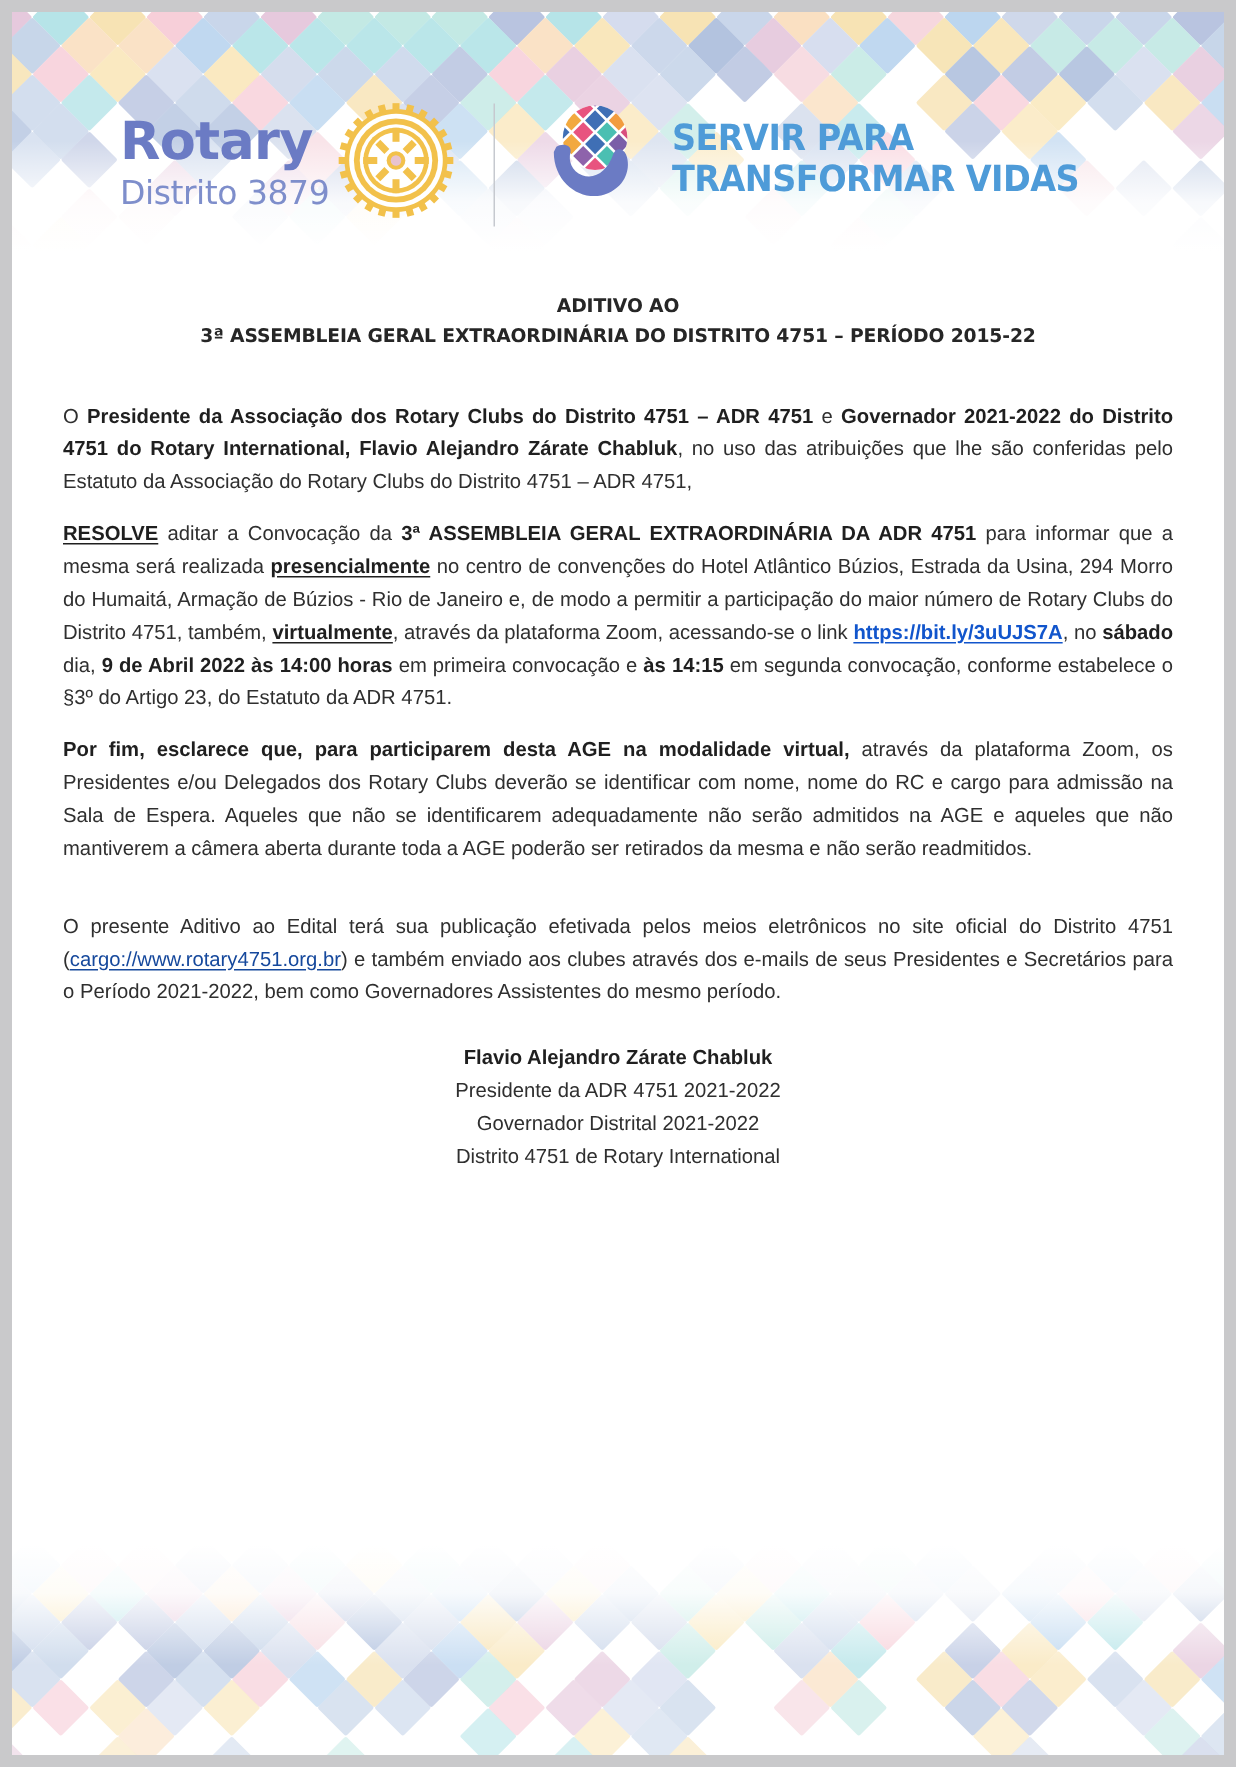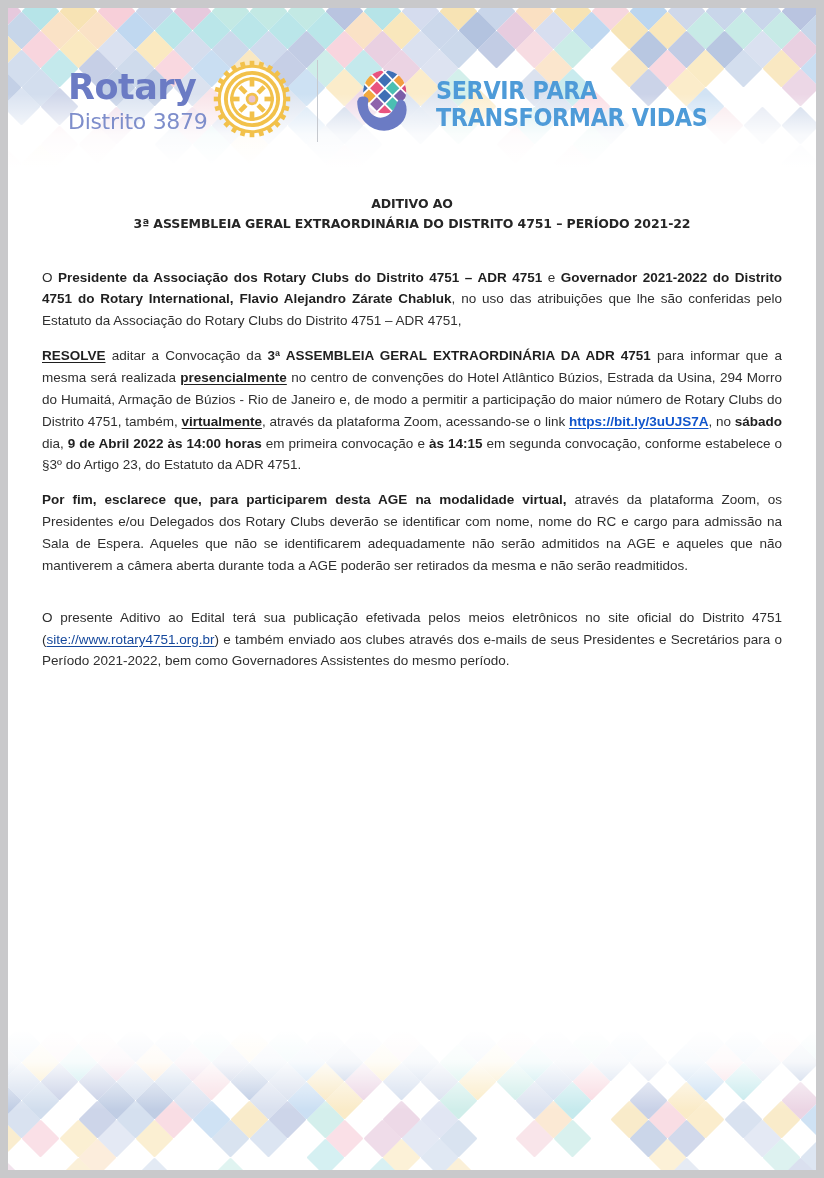--- a/index.html
+++ b/index.html
@@ -60,23 +60,23 @@
     left: 0; right: 0; top: 0;
     height: 80px;
     background: linear-gradient(to top, rgba(255,255,255,0) 0%, rgba(255,255,255,0.88) 60%, #ffffff 100%);
     z-index: 3;
   }
 
   
   .header-logos {
     position: absolute;
     top: 52px;
-    left: 60px;
+    left: 72px;
     display: flex;
-    align-items: flex-start;
+    align-items: flex-end;
     z-index: 5;
   }
   .rotary-block {
     display: flex;
     align-items: center;
   }
   .rotary-wordmark {
     display: flex;
     flex-direction: column;
     align-items: flex-start;
@@ -424,32 +424,38 @@
           <span>TRANSFORMAR VIDAS</span>
         </div>
       </div>
 
     </div>
 
     <div class="doc-body">
 
       <div class="title-block">
         <div>ADITIVO AO</div>
-        <div>3ª ASSEMBLEIA GERAL EXTRAORDINÁRIA DO DISTRITO 4751 – PERÍODO 2021-22</div>
+        <div>3ª ASSEMBLEIA GERAL EXTRAORDINÁRIA DO DISTRITO 4751 – PERÍODO 2015-22</div>
       </div>
 
       <p class="para first"><span>O </span><b>Presidente da Associação dos Rotary Clubs do Distrito 4751 – ADR 4751</b><span> e </span><b>Governador 2021-2022 do Distrito 4751 do Rotary International, Flavio Alejandro Zárate Chabluk</b><span>, no uso das atribuições que lhe são conferidas pelo Estatuto da Associação do Rotary Clubs do Distrito 4751 – ADR 4751,</span></p>
 
       <p class="para"><b><u class="ul">RESOLVE</u></b><span> aditar a Convocação da </span><b>3ª ASSEMBLEIA GERAL EXTRAORDINÁRIA DA ADR 4751</b><span> para informar que a mesma será realizada </span><b><u class="ul">presencialmente</u></b><span> no centro de convenções do Hotel Atlântico Búzios, Estrada da Usina, 294 Morro do Humaitá, Armação de Búzios - Rio de Janeiro e, de modo a permitir a participação do maior número de Rotary Clubs do Distrito 4751, também, </span><b><u class="ul">virtualmente</u></b><span>, através da plataforma Zoom, acessando-se o link </span><a class="link" href="#">https://bit.ly/3uUJS7A</a><span>, no </span><b>sábado</b><span> dia, </span><b>9 de Abril 2022 às 14:00 horas</b><span> em primeira convocação e </span><b>às 14:15</b><span> em segunda convocação, conforme estabelece o §3º do Artigo 23, do Estatuto da ADR 4751.</span></p>
 
       <p class="para"><b>Por fim, esclarece que, para participarem desta AGE na modalidade virtual,</b><span> através da plataforma Zoom, os Presidentes e/ou Delegados dos Rotary Clubs deverão se identificar com nome, nome do RC e cargo para admissão na Sala de Espera. Aqueles que não se identificarem adequadamente não serão admitidos na AGE e aqueles que não mantiverem a câmera aberta durante toda a AGE poderão ser retirados da mesma e não serão readmitidos.</span></p>
 
-      <p class="para spaced"><span>O presente Aditivo ao Edital terá sua publicação efetivada pelos meios eletrônicos no site oficial do Distrito 4751 (</span><a class="link thin" href="#">site://www.rotary4751.org.br</a><span>) e também enviado aos clubes através dos e-mails de seus Presidentes e Secretários para o Período 2021-2022, bem como Governadores Assistentes do mesmo período.</span></p>
-
-
+      <p class="para spaced"><span>O presente Aditivo ao Edital terá sua publicação efetivada pelos meios eletrônicos no site oficial do Distrito 4751 (</span><a class="link thin" href="#">cargo://www.rotary4751.org.br</a><span>) e também enviado aos clubes através dos e-mails de seus Presidentes e Secretários para o Período 2021-2022, bem como Governadores Assistentes do mesmo período.</span></p>
+
+
+      <div class="signature">
+        <div class="sig-name">Flavio Alejandro Zárate Chabluk</div>
+        <div>Presidente da ADR 4751 2021-2022</div>
+        <div>Governador Distrital 2021-2022</div>
+        <div>Distrito 4751 de Rotary International</div>
+      </div>
 
     </div>
 
     <div class="band band-bottom" id="band-bottom">
         <div class="diamond" style="left: -19px; top: 133px; width: 27px; height: 27px; background: rgb(230, 201, 221); opacity: 0.52;"></div>
         <div class="diamond" style="left: 57px; top: 133px; width: 27px; height: 27px; background: rgb(247, 227, 180); opacity: 0.52;"></div>
         <div class="diamond" style="left: 133px; top: 133px; width: 27px; height: 27px; background: rgb(201, 214, 234); opacity: 0.52;"></div>
         <div class="diamond" style="left: 209px; top: 133px; width: 27px; height: 27px; background: rgb(195, 233, 228); opacity: 0.52;"></div>
         <div class="diamond" style="left: 361px; top: 133px; width: 27px; height: 27px; background: rgb(182, 228, 232); opacity: 0.52;"></div>
         <div class="diamond" style="left: 437px; top: 133px; width: 27px; height: 27px; background: rgb(247, 227, 180); opacity: 0.52;"></div>

